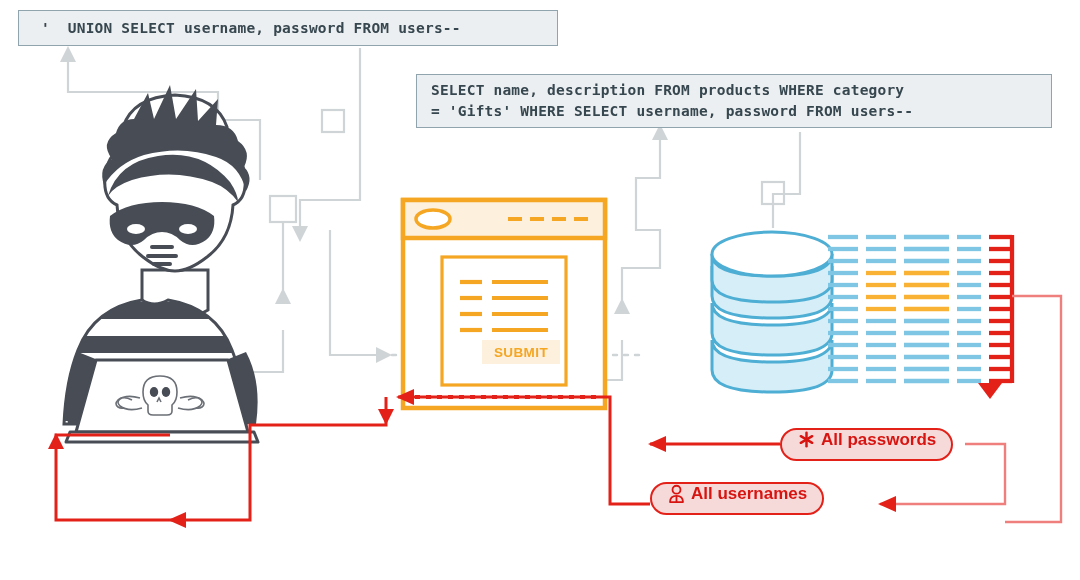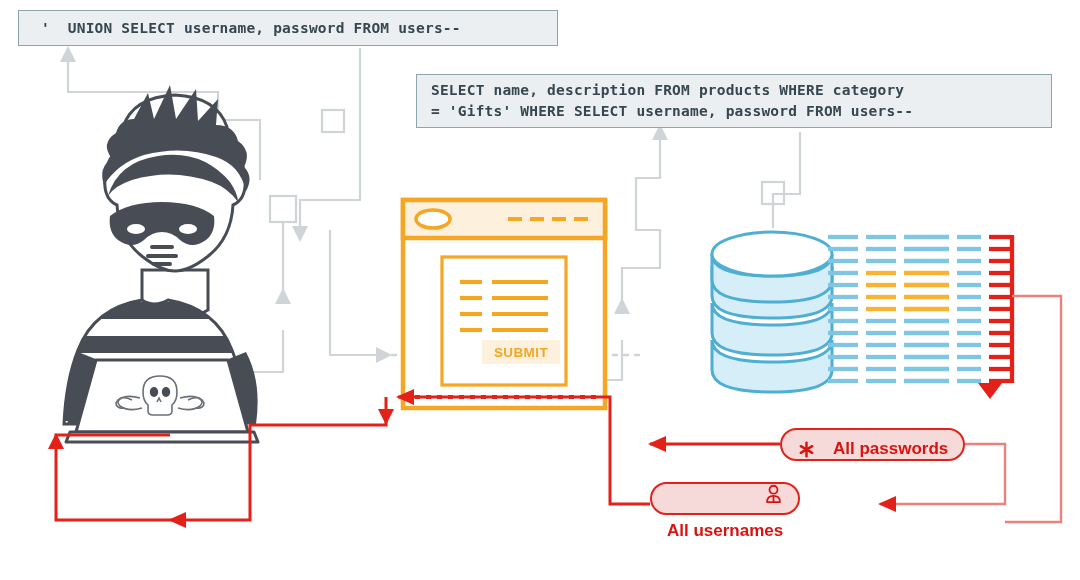--- a/index.html
+++ b/index.html
@@ -60,27 +60,27 @@
   .badge {
     position: absolute;
     box-sizing: border-box;
     background: #f6dada;
     border: 2.2px solid #e32119;
     border-radius: 999px;
     color: #d81410;
     font-weight: bold;
     font-size: 17px;
     display: flex;
-    align-items: flex-end;
-    gap: 17px;
+    align-items: flex-start;
+    gap: 5px;
     padding: 0 15px;
     white-space: nowrap;
   }
   #badge-passwords { left: 780px; top: 428px; height: 33px; }
-  #badge-usernames { left: 650px; top: 482px; height: 33px; flex-direction: column; }
+  #badge-usernames { left: 650px; top: 482px; height: 33px; }
   .badge-ico { display: flex; align-items: center; }
   .submit-label {
     position: absolute;
     left: 458px;
     top: 340px;
     width: 78px;
     height: 24px;
     background: #fdf0dd;
     color: #f5a623;
     font-weight: bold;

